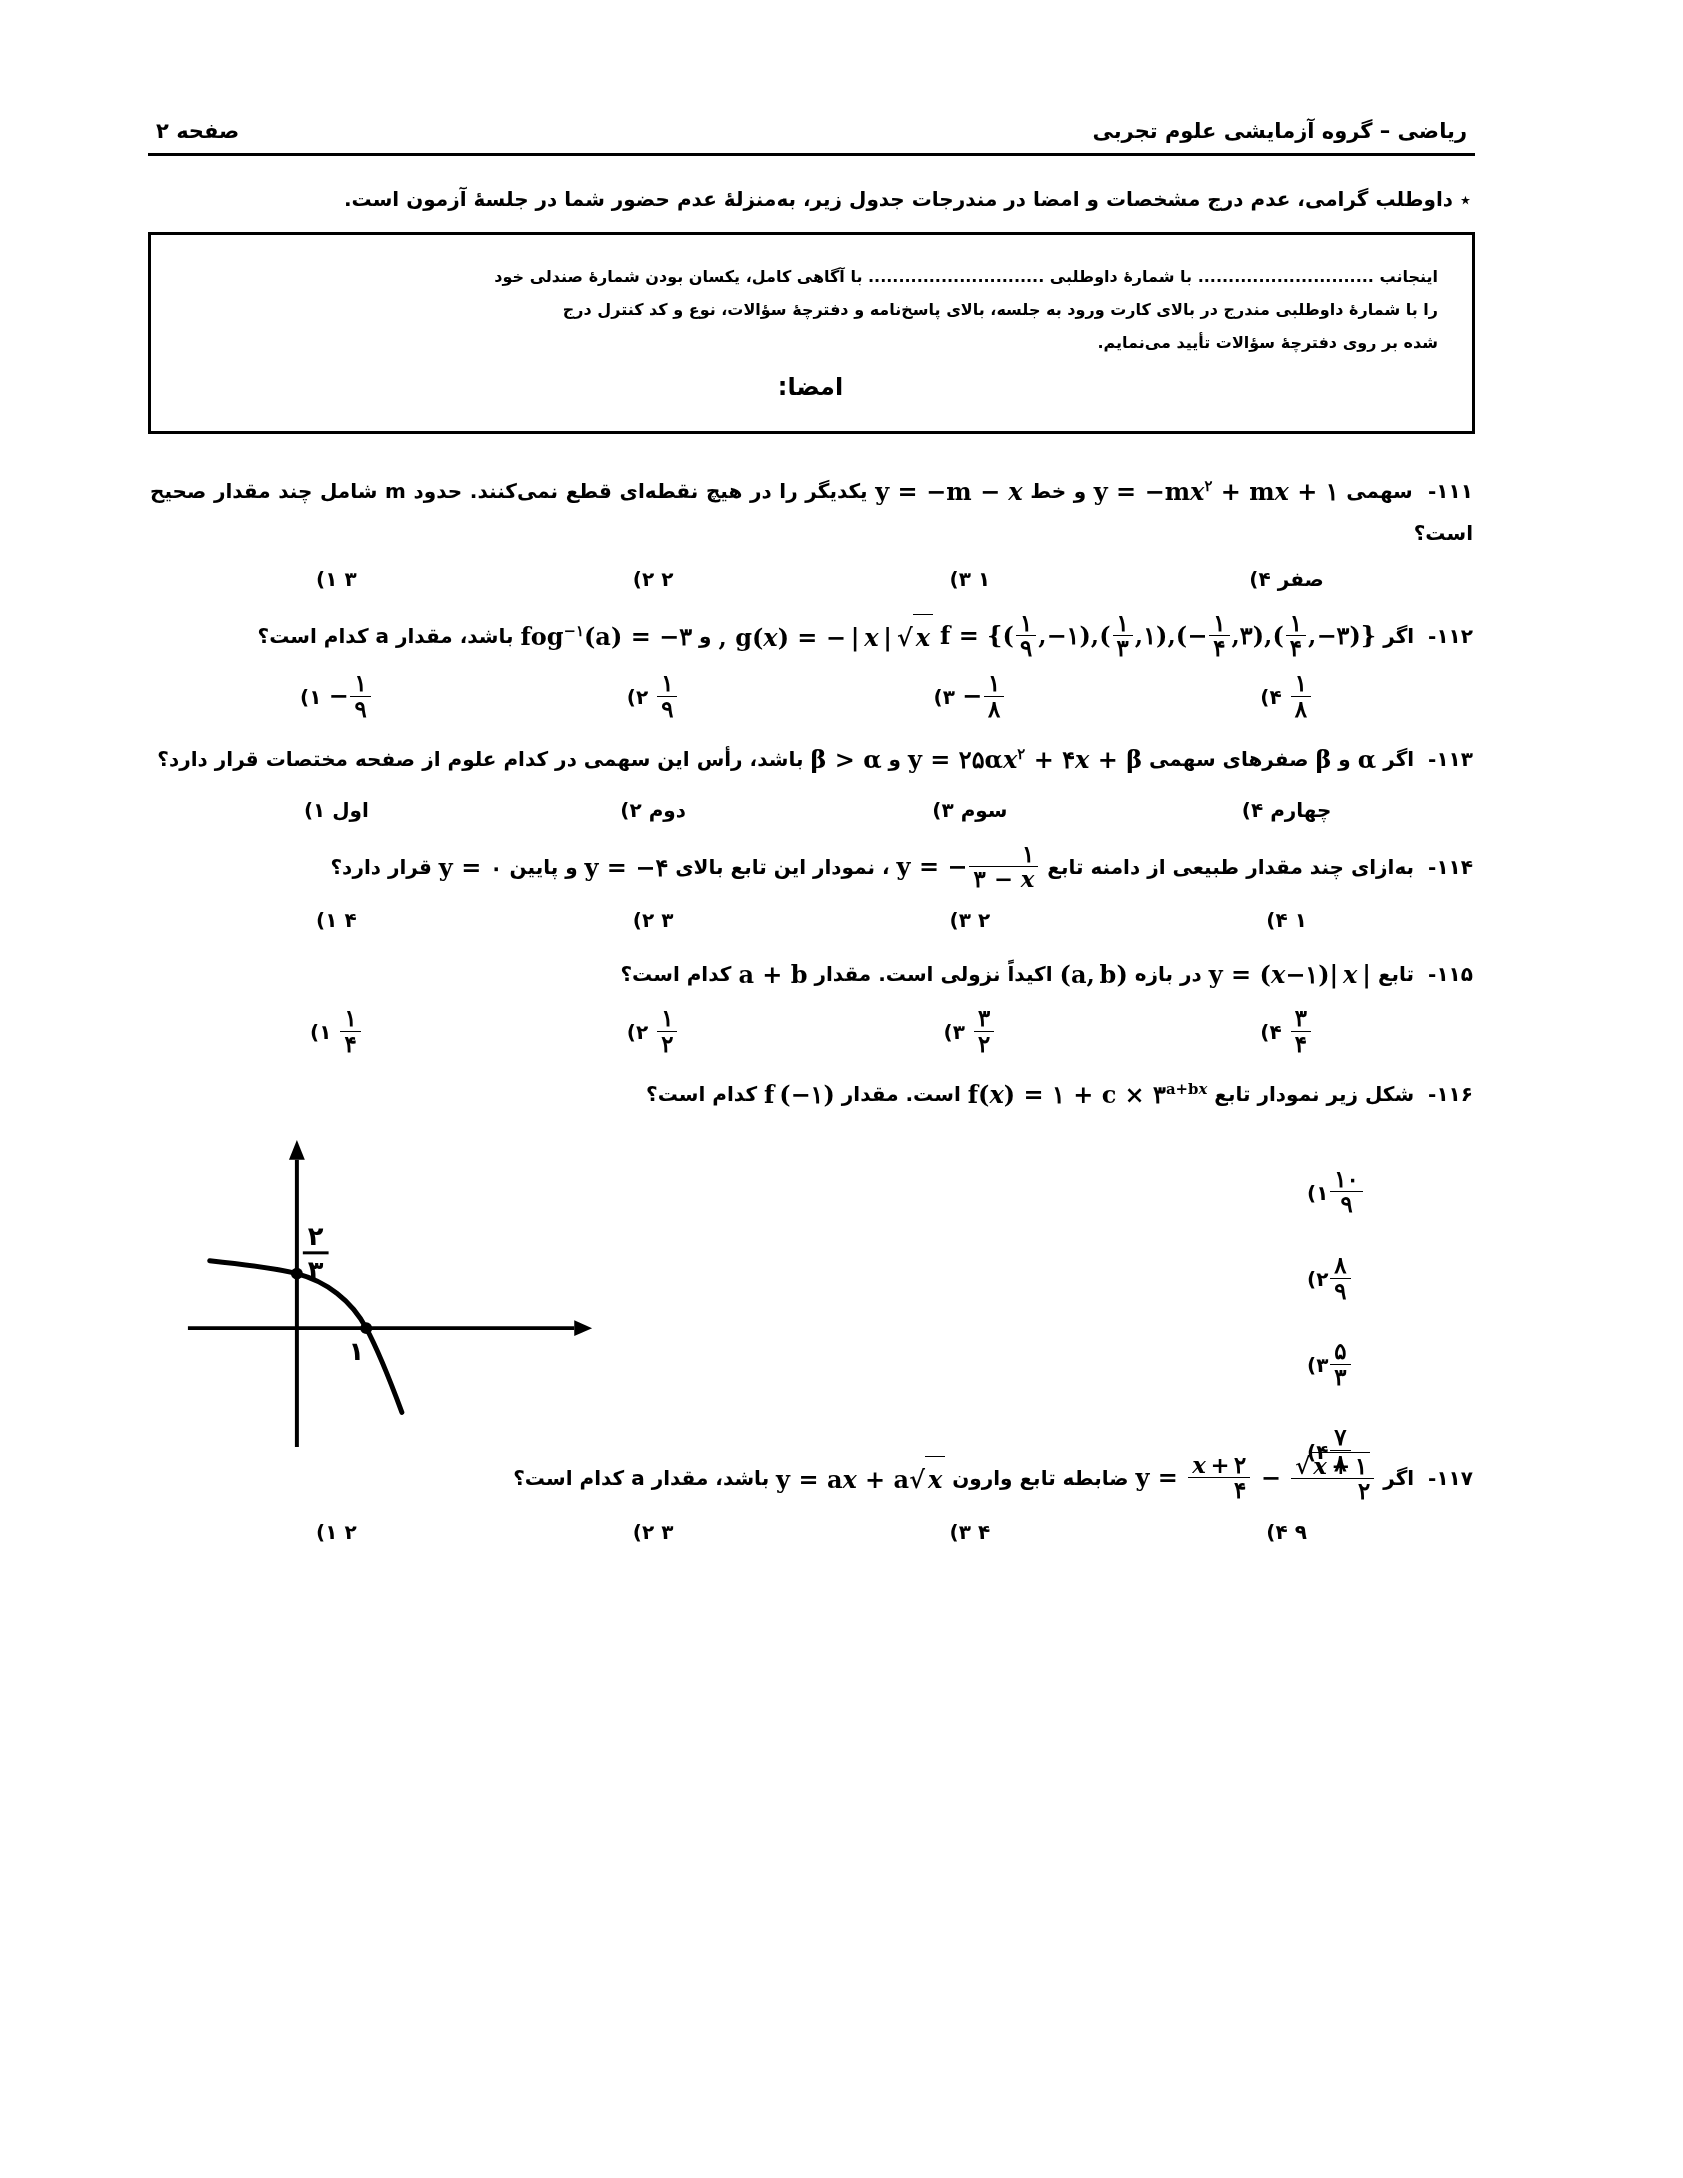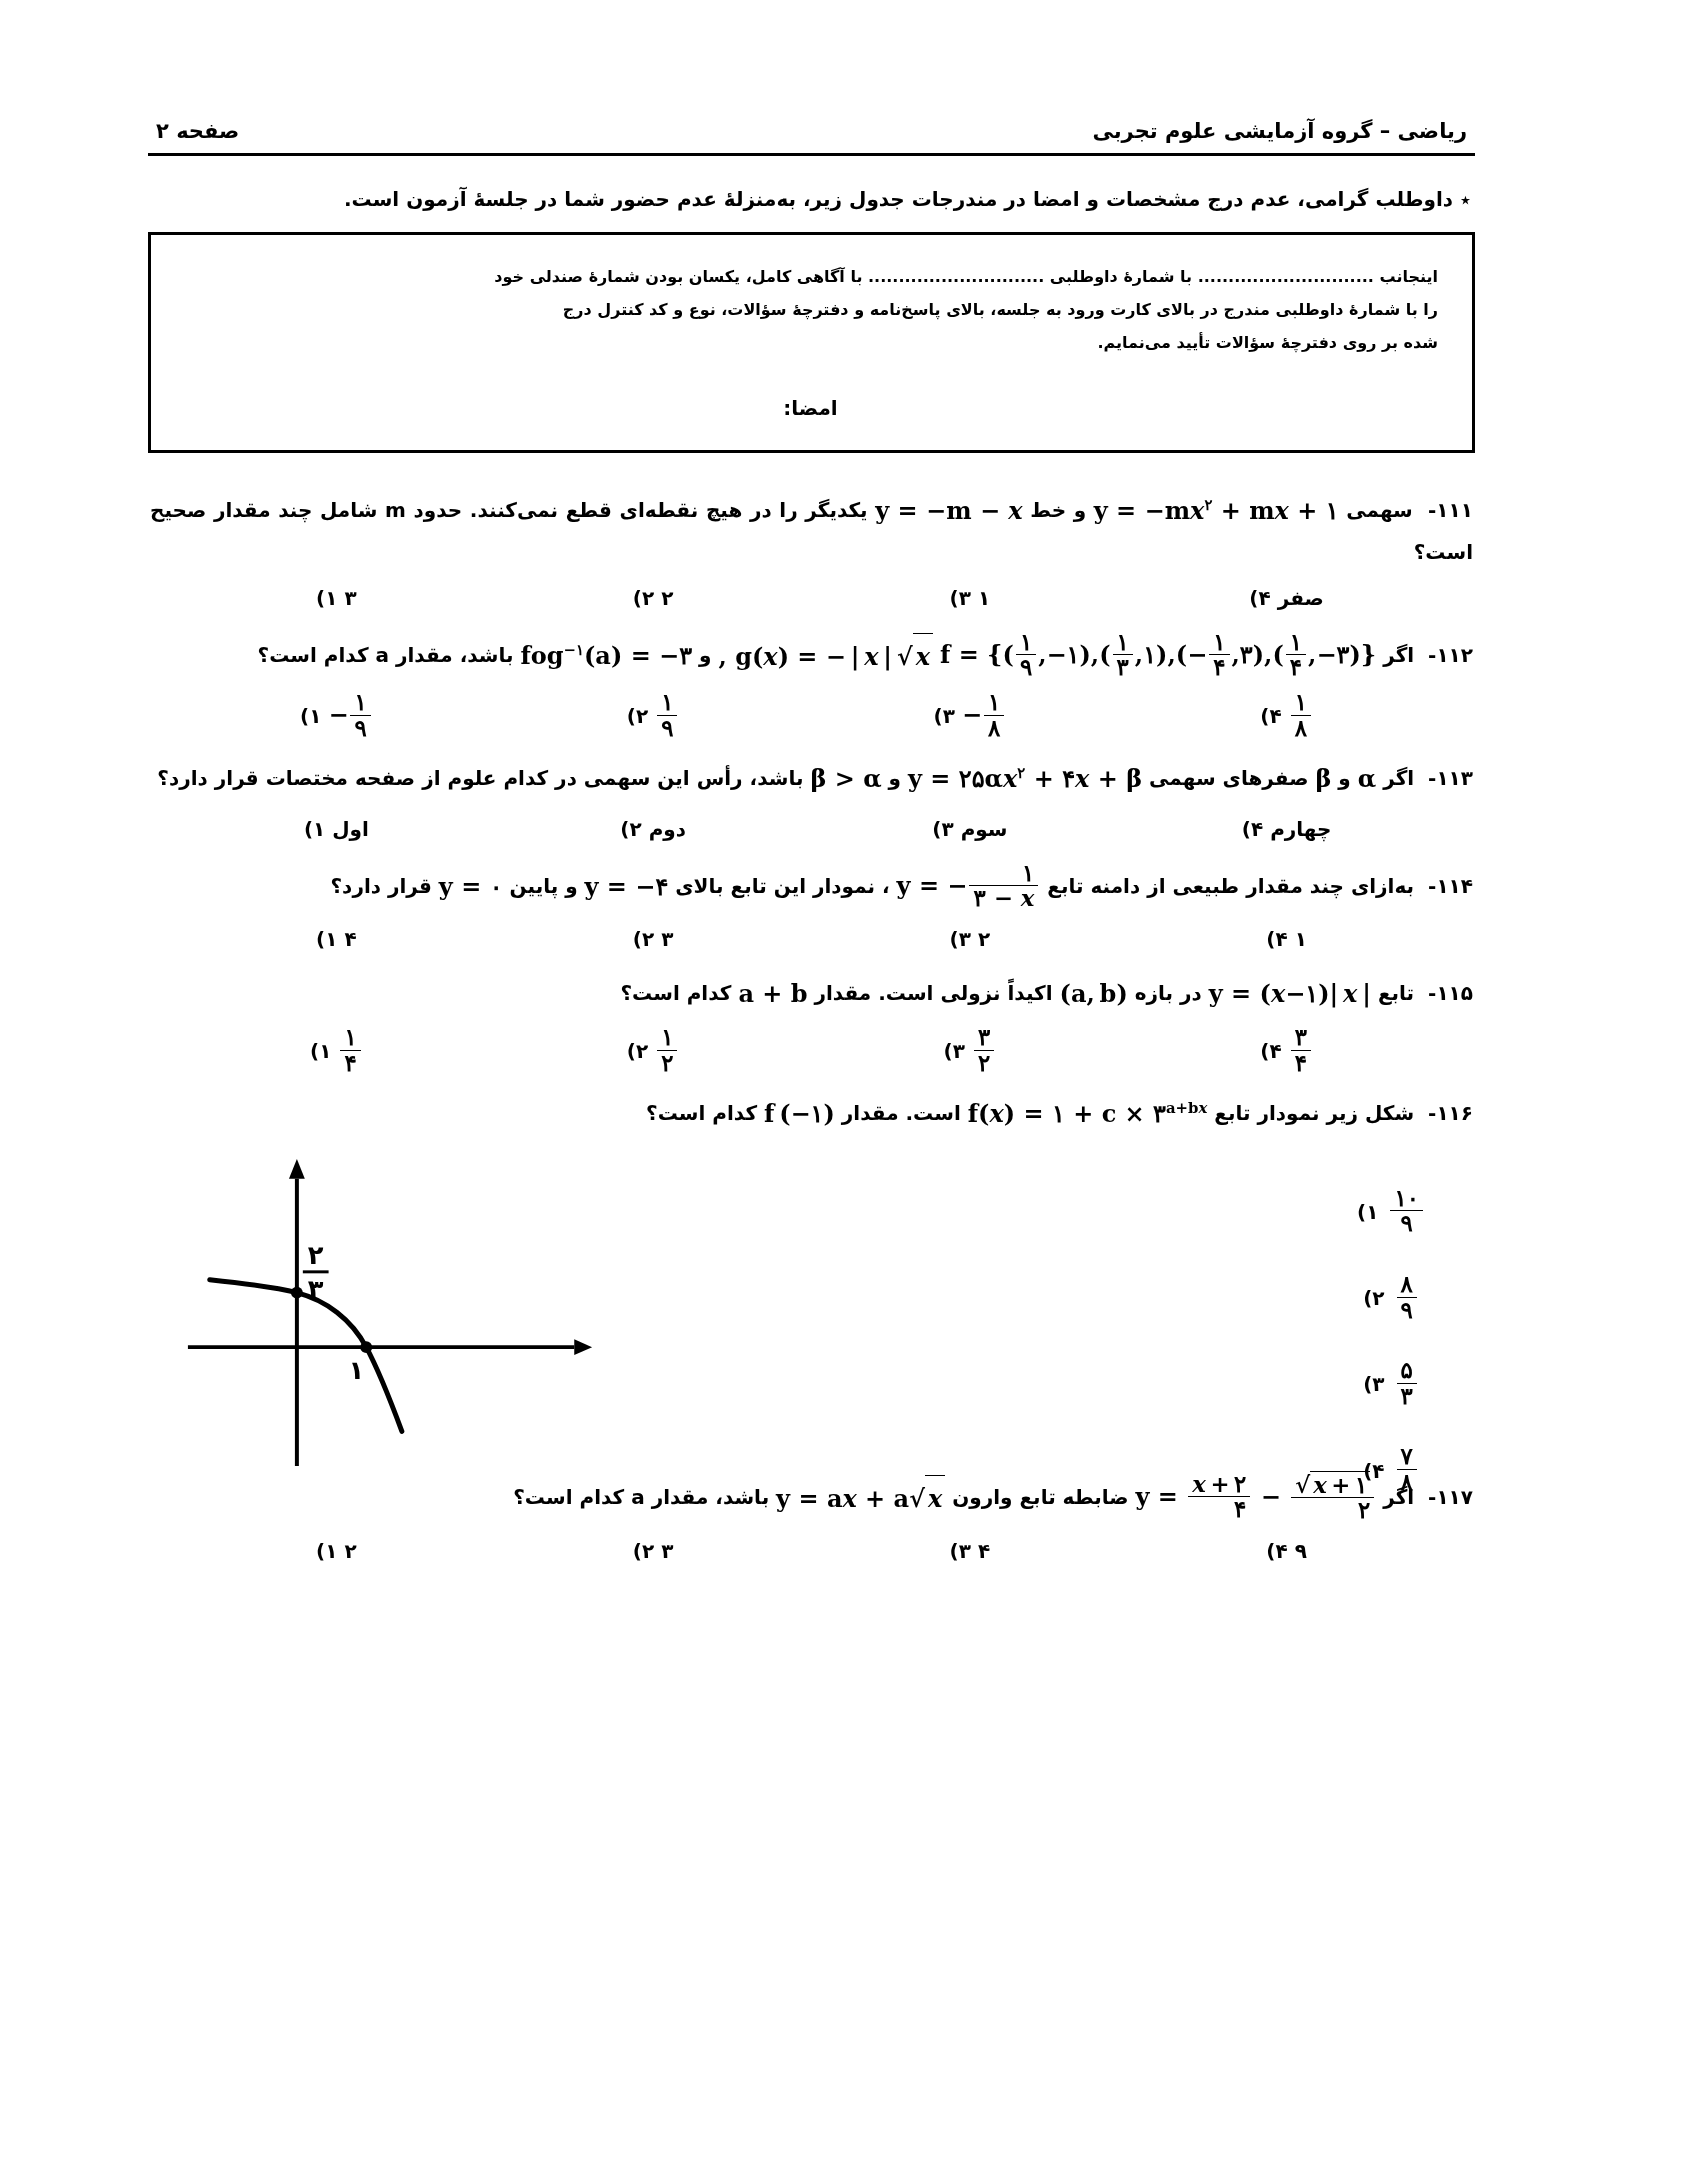--- a/index.html
+++ b/index.html
@@ -66,23 +66,23 @@
     background: #fff;
   }
   .decl-line {
     font-size: 16px;
     font-weight: bold;
     line-height: 2.05;
     text-align: justify;
     text-align-last: right;
   }
   .decl-sign {
-    font-size: 20px;
-    font-weight: bold;
-    margin-top: 37px;
+    font-size: 24px;
+    font-weight: bold;
+    margin-top: 14px;
     text-align: center;
     padding-right: 2px;
   }
 
   
   .q {
     margin-bottom: 6px;
   }
   .q-body {
     font-size: 20px;
@@ -168,23 +168,23 @@
   
   .opts-vert {
     position: absolute;
     top: 48px;
     right: 0;
     width: 168px;
   }
   .opts-vert .opt {
     flex: none;
     width: 100%;
-    justify-content: center;
+    justify-content: flex-end;
     margin-bottom: 36px;
-    gap: 10px;
+    gap: 0;
   }
 
   
   .fig-wrap {
     position: relative;
     min-height: 327px;
     margin-top: 2px;
   }
   .graph {
     position: absolute;

